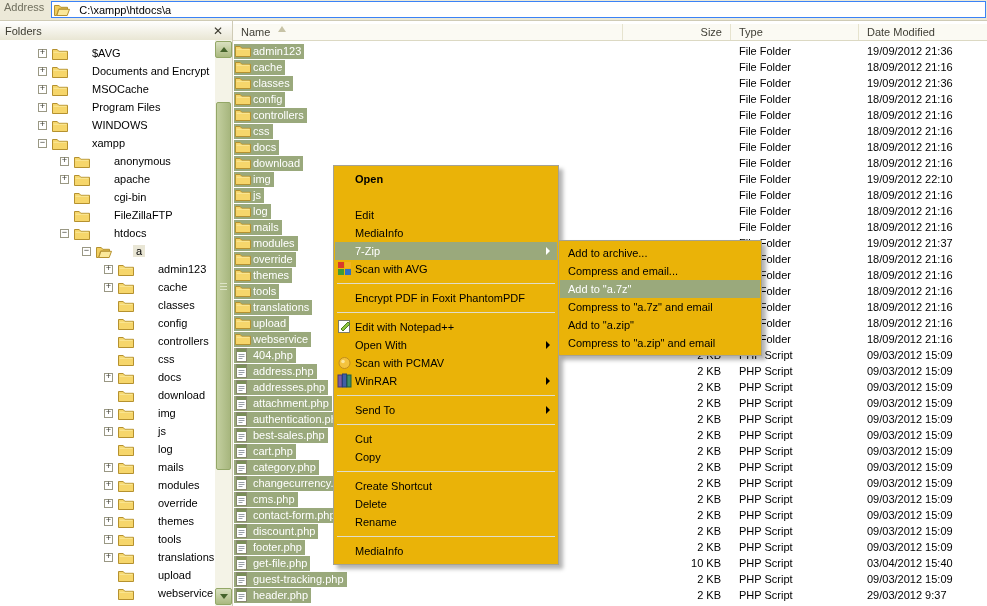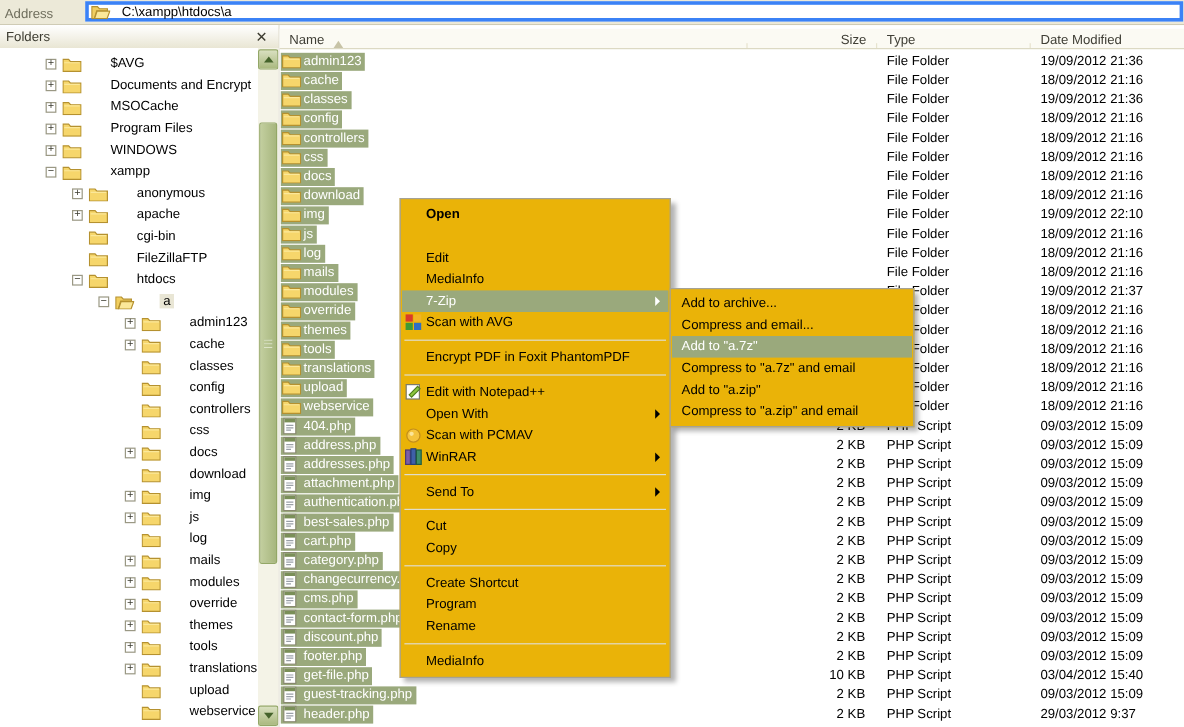--- a/index.html
+++ b/index.html
@@ -3,24 +3,24 @@
 <meta charset="utf-8">
 <style>
   * { box-sizing: border-box; }
   html,body { margin:0; padding:0; }
   body {
     width:987px; height:606px; overflow:hidden; position:relative;
     font-family:"Liberation Sans", sans-serif; font-size:11px; color:#000;
     background:#fff;
   }
   
-  .address-bar { height:21px; background:#ECE9D8; display:flex; align-items:flex-end;
-    border-bottom:1px solid #cfcbb5; padding:1px 1px 2px 4px;gap:20px; }
+  .address-bar { height:21px; background:#ECE9D8; display:flex; align-items:flex-start;
+    border-bottom:1px solid #cfcbb5; padding:1px 1px 2px 4px; }
   .address-label { color:#6f6e5d; margin-right:7px; }
-  .address-input { flex:1; height:17px; background:#fff; border:3px solid #3b82f6;
+  .address-input { flex:1; height:17px; background:#fff; border:1px solid #3b82f6;
     display:flex; align-items:center; padding-left:2px; gap:4px; }
   
   .content { display:flex; height:585px; }
   .folders-pane { width:233px; display:flex; flex-direction:column;
     border-right:1px solid #cfcbb5; background:#fff; }
   .pane-header { height:19px; flex:0 0 19px; background:linear-gradient(#ffffff,#e9e6d4);
     display:flex; align-items:center; justify-content:space-between;
     padding:0 9px 0 5px; color:#3c3b30;gap:41px; }
   .pane-close { font-size:12px; color:#3c3b30; cursor:default; line-height:10px; }
   .tree-wrap { flex:1; position:relative; background:#fff; overflow:hidden; }
@@ -43,21 +43,21 @@
   .chev.up { border-bottom:5px solid #45632b; }
   .chev.down { border-top:5px solid #45632b; }
   .tscroll .thumb { position:absolute; left:1px; width:15px; top:62px; height:368px;
     background:linear-gradient(90deg,#c3cf9f,#a7b67e); border:1px solid #93a767; border-radius:2px; }
   .grip { position:absolute; left:3px; right:3px; top:50%; margin-top:-5px; }
   .grip i { display:block; height:1px; background:#8ba05e; margin:2px 0; border-bottom:1px solid #dde4c8; }
   
   .list-pane { flex:1; background:#fff; display:flex; flex-direction:column; }
   .list-header { margin-top:3px; height:17px; flex:0 0 17px; display:flex;
     background:#fbfaf3; border-bottom:1px solid #dcd9c3; color:#3f3e35; }
-  .col { padding:2px 8px 0 8px; border-right:1px solid #e6e3ce; display:flex; align-items:flex-end;margin-top:12px; }
+  .col { padding:2px 8px 0 8px; border-right:1px solid #e6e3ce; display:flex; align-items:flex-start; }
   .col.c-name { width:390px; }
   .col.c-size { width:108px; justify-content:flex-end; }
   .col.c-type { width:128px; }
   .col.c-date { flex:1; border-right:none; }
   .sort-arrow { width:0; height:0; border-left:4px solid transparent; border-right:4px solid transparent;
     border-bottom:6px solid #c7c3a6; margin-left:8px; }
   .rows { margin-top:2px; }
   .row { height:16px; display:flex; align-items:center; }
   .cell-name { width:390px; padding-left:1px; display:flex; }
   .sel { display:inline-flex; align-items:center; height:15px; padding:0 3px 0 1px;
@@ -929,21 +929,21 @@
           <rect x="5.5" y="1" width="4" height="13" fill="#3f5fa8" stroke="#26407c"></rect>
           <rect x="10" y="2" width="4" height="12" fill="#3e8e6a" stroke="#1f5c41"></rect>
         </svg></span><span class="sub-arrow"></span></div>
     <div class="menu-sep"></div>
     <div class="menu-item">Send To<span class="sub-arrow"></span></div>
     <div class="menu-sep"></div>
     <div class="menu-item">Cut</div>
     <div class="menu-item">Copy</div>
     <div class="menu-sep"></div>
     <div class="menu-item">Create Shortcut</div>
-    <div class="menu-item">Program</div>
+    <div class="menu-item">Delete</div>
     <div class="menu-item">Rename</div>
     <div class="menu-sep"></div>
     <div class="menu-item">MediaInfo</div>
   </div>
 <div class="menu sub" id="zip-menu">
     <div class="menu-item">Add to archive...</div>
     <div class="menu-item">Compress and email...</div>
     <div class="menu-item hl">Add to "a.7z"</div>
     <div class="menu-item">Compress to "a.7z" and email</div>
     <div class="menu-item">Add to "a.zip"</div>

